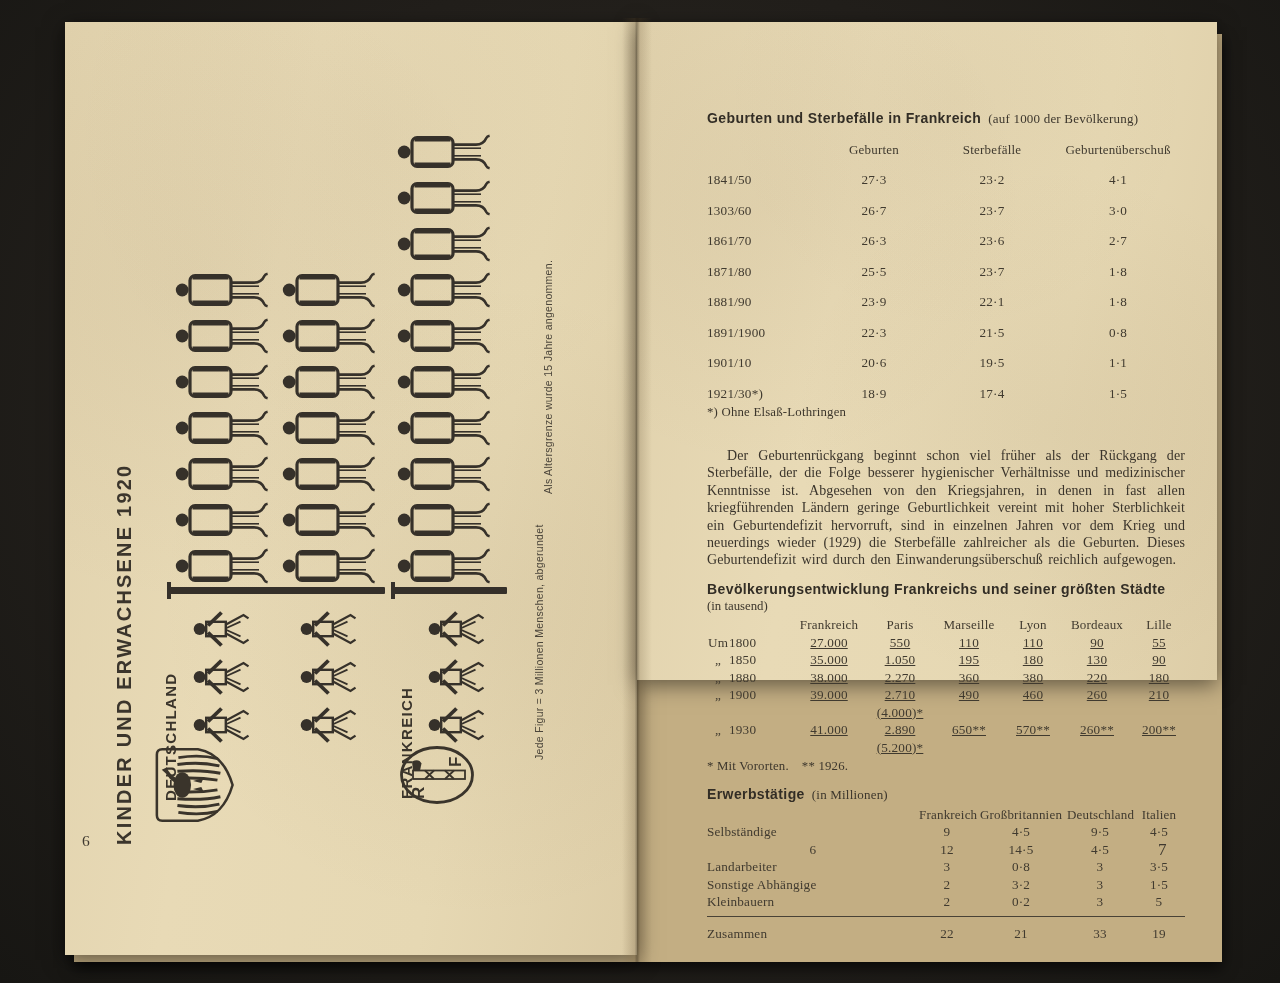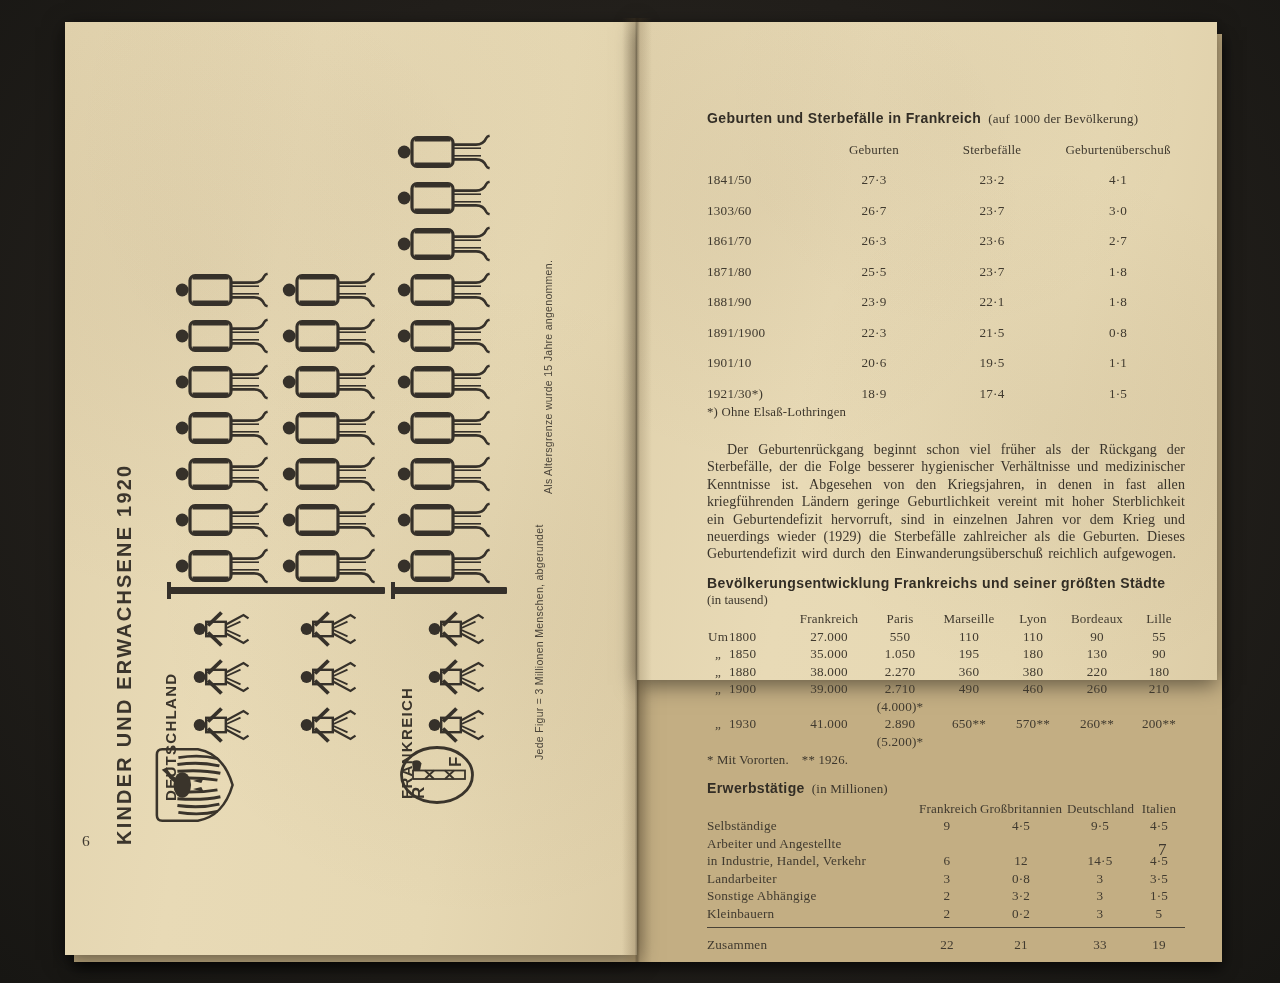--- a/index.html
+++ b/index.html
@@ -52,26 +52,26 @@
   .h-sans{font:bold 14px/1.25 "Liberation Sans",sans-serif;letter-spacing:.4px;color:#322d25;}
   .h-note{font:13px "Liberation Serif",serif;font-weight:normal;letter-spacing:.2px;margin-left:7px;color:#3c362c;}
   .subtitle{font:12.8px "Liberation Serif",serif;margin:1px 0 2px;}
   .dtable{font:13.2px/17.5px "Liberation Serif",serif;color:#403a2f;letter-spacing:.2px;margin-top:2px;}
   .tr{display:grid;}
   .t1 .tr{grid-template-columns:108px 118px 118px 134px;margin-top:13px;}
   .t2 .tr{grid-template-columns:84px 76px 66px 72px 56px 72px 52px;}
   .t3 .tr{grid-template-columns:212px 56px 92px 66px 52px;align-items:end;}
   .td{white-space:pre-line;}
   .td.num,.td.th{text-align:center;white-space:nowrap;}
-  .t2 .td.num{white-space:pre-line;}
+  .t2 .td.num{white-space:pre-line;text-decoration:underline;}
   .td.th{font-size:13px;}
   .ditto{display:inline-block;width:22px;text-align:center;}
   .tr.total{border-top:1.4px solid #494236;margin-top:5px;padding-top:8px;}
   .fnote{font:12.8px "Liberation Serif",serif;margin-top:3px;letter-spacing:.2px;}
-  .para{margin-top:21px;font:14px/17.4px "Liberation Serif",serif;text-align:justify;
+  .para{margin-top:27px;font:14px/17.4px "Liberation Serif",serif;text-align:justify;
     text-indent:20px;color:#3a342b;letter-spacing:.1px;word-spacing:1.6px;}
   .sec{margin-top:12px;}
   .defs-hidden{position:absolute;width:0;height:0;overflow:hidden;}
 </style>
 </head>
 <body>
 
 <svg class="defs-hidden" aria-hidden="true">
   <defs>
     <symbol id="fig-adult" viewBox="0 0 96 36">
@@ -396,22 +396,20 @@
             <div class="td th">Italien</div>
           </div>
           <div class="tr">
             <div class="td label">Selbständige</div>
             <div class="td num">9</div>
             <div class="td num">4·5</div>
             <div class="td num">9·5</div>
             <div class="td num">4·5</div>
           </div>
           <div class="tr">
-            <div class="td label">Arbeiter und Angestellte
-in  Industrie, Handel, Verkehr</div>
             <div class="td num">6</div>
             <div class="td num">12</div>
             <div class="td num">14·5</div>
             <div class="td num">4·5</div>
           </div>
           <div class="tr">
             <div class="td label">Landarbeiter</div>
             <div class="td num">3</div>
             <div class="td num">0·8</div>
             <div class="td num">3</div>

